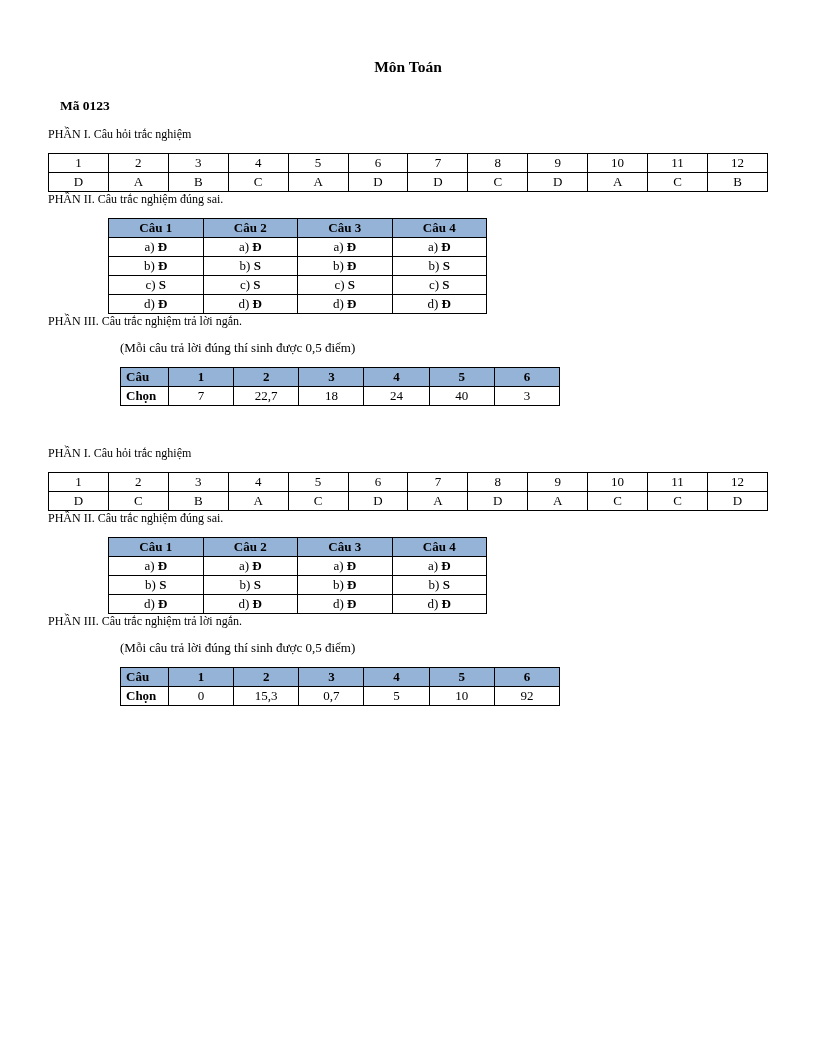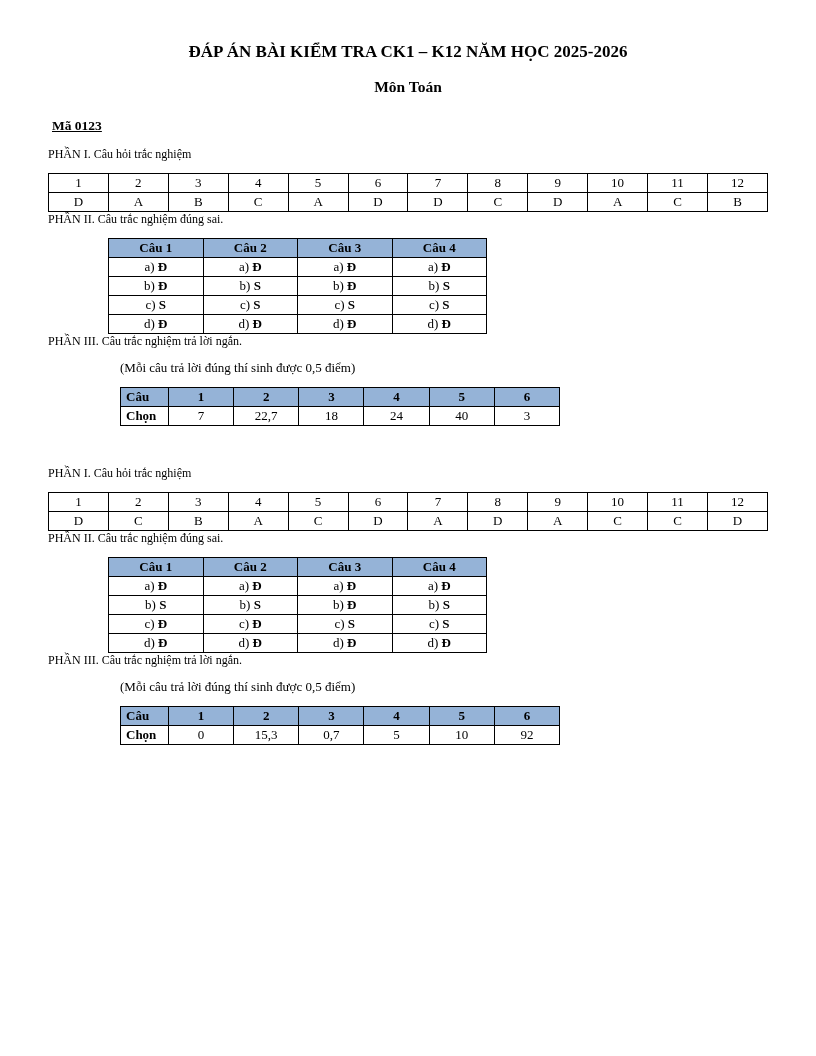--- a/index.html
+++ b/index.html
@@ -9,21 +9,21 @@
     min-height: 1056px;
     background: #ffffff;
     color: #000000;
     font-family: "Liberation Serif", "DejaVu Serif", serif;
   }
   .page { padding: 42px 48px 60px 48px; }
 
   .title { text-align: center; font-weight: 700; font-size: 17px; margin: 0; }
   .subtitle { text-align: center; font-weight: 700; font-size: 15.5px; margin: 16px 0 22px; }
 
-  .code { font-weight: 700; font-size: 13.5px; margin: 0 4px 13px; text-decoration: underline; }
+  .code { font-weight: 700; font-size: 13.5px; margin: 0 12px 13px; }
   .heading { font-weight: 400; font-size: 12px; margin: 0 0 11px; }
   .after-table { }
 
   table.grid { border-collapse: collapse; table-layout: fixed; font-size: 13px; }
   .grid td, .grid th {
     border: 1px solid #000;
     text-align: center;
     height: 19px;
     padding: 0 2px;
     font-weight: normal;
@@ -39,21 +39,20 @@
   .note { font-size: 13px; margin: 3px 0 11px 72px; }
   .note b { font-weight: 400; }
 
   .exam-section + .exam-section { margin-top: 40px; }
 </style>
 </head>
 <body>
 
 <div class="page">
 
-  <p class="title">ĐÁP ÁN BÀI KIỂM TRA CK1 – K12 NĂM HỌC 2025-2026</p>
   <p class="subtitle">Môn Toán</p>
 
   <section class="exam-section">
     <p class="code">Mã 0123</p>
 
     <p class="heading">PHẦN I. Câu hỏi trắc nghiệm</p>
     <table class="grid part1">
         <tbody>
           <tr>
             <td>1</td>
@@ -203,26 +202,20 @@
             <td>a) <b>Đ</b></td>
             <td>a) <b>Đ</b></td>
           </tr>
           <tr>
             <td>b) <b>S</b></td>
             <td>b) <b>S</b></td>
             <td>b) <b>Đ</b></td>
             <td>b) <b>S</b></td>
           </tr>
           <tr>
-            <td>c) <b>Đ</b></td>
-            <td>c) <b>Đ</b></td>
-            <td>c) <b>S</b></td>
-            <td>c) <b>S</b></td>
-          </tr>
-          <tr>
             <td>d) <b>Đ</b></td>
             <td>d) <b>Đ</b></td>
             <td>d) <b>Đ</b></td>
             <td>d) <b>Đ</b></td>
           </tr>
         </tbody>
       </table>
 
     <p class="heading after-table">PHẦN III. Câu trắc nghiệm trả lời ngắn.</p>
     <p class="note"><span>(Mỗi câu trả lời đúng thí sinh được </span><b>0,5 điểm</b><span>)</span></p>

